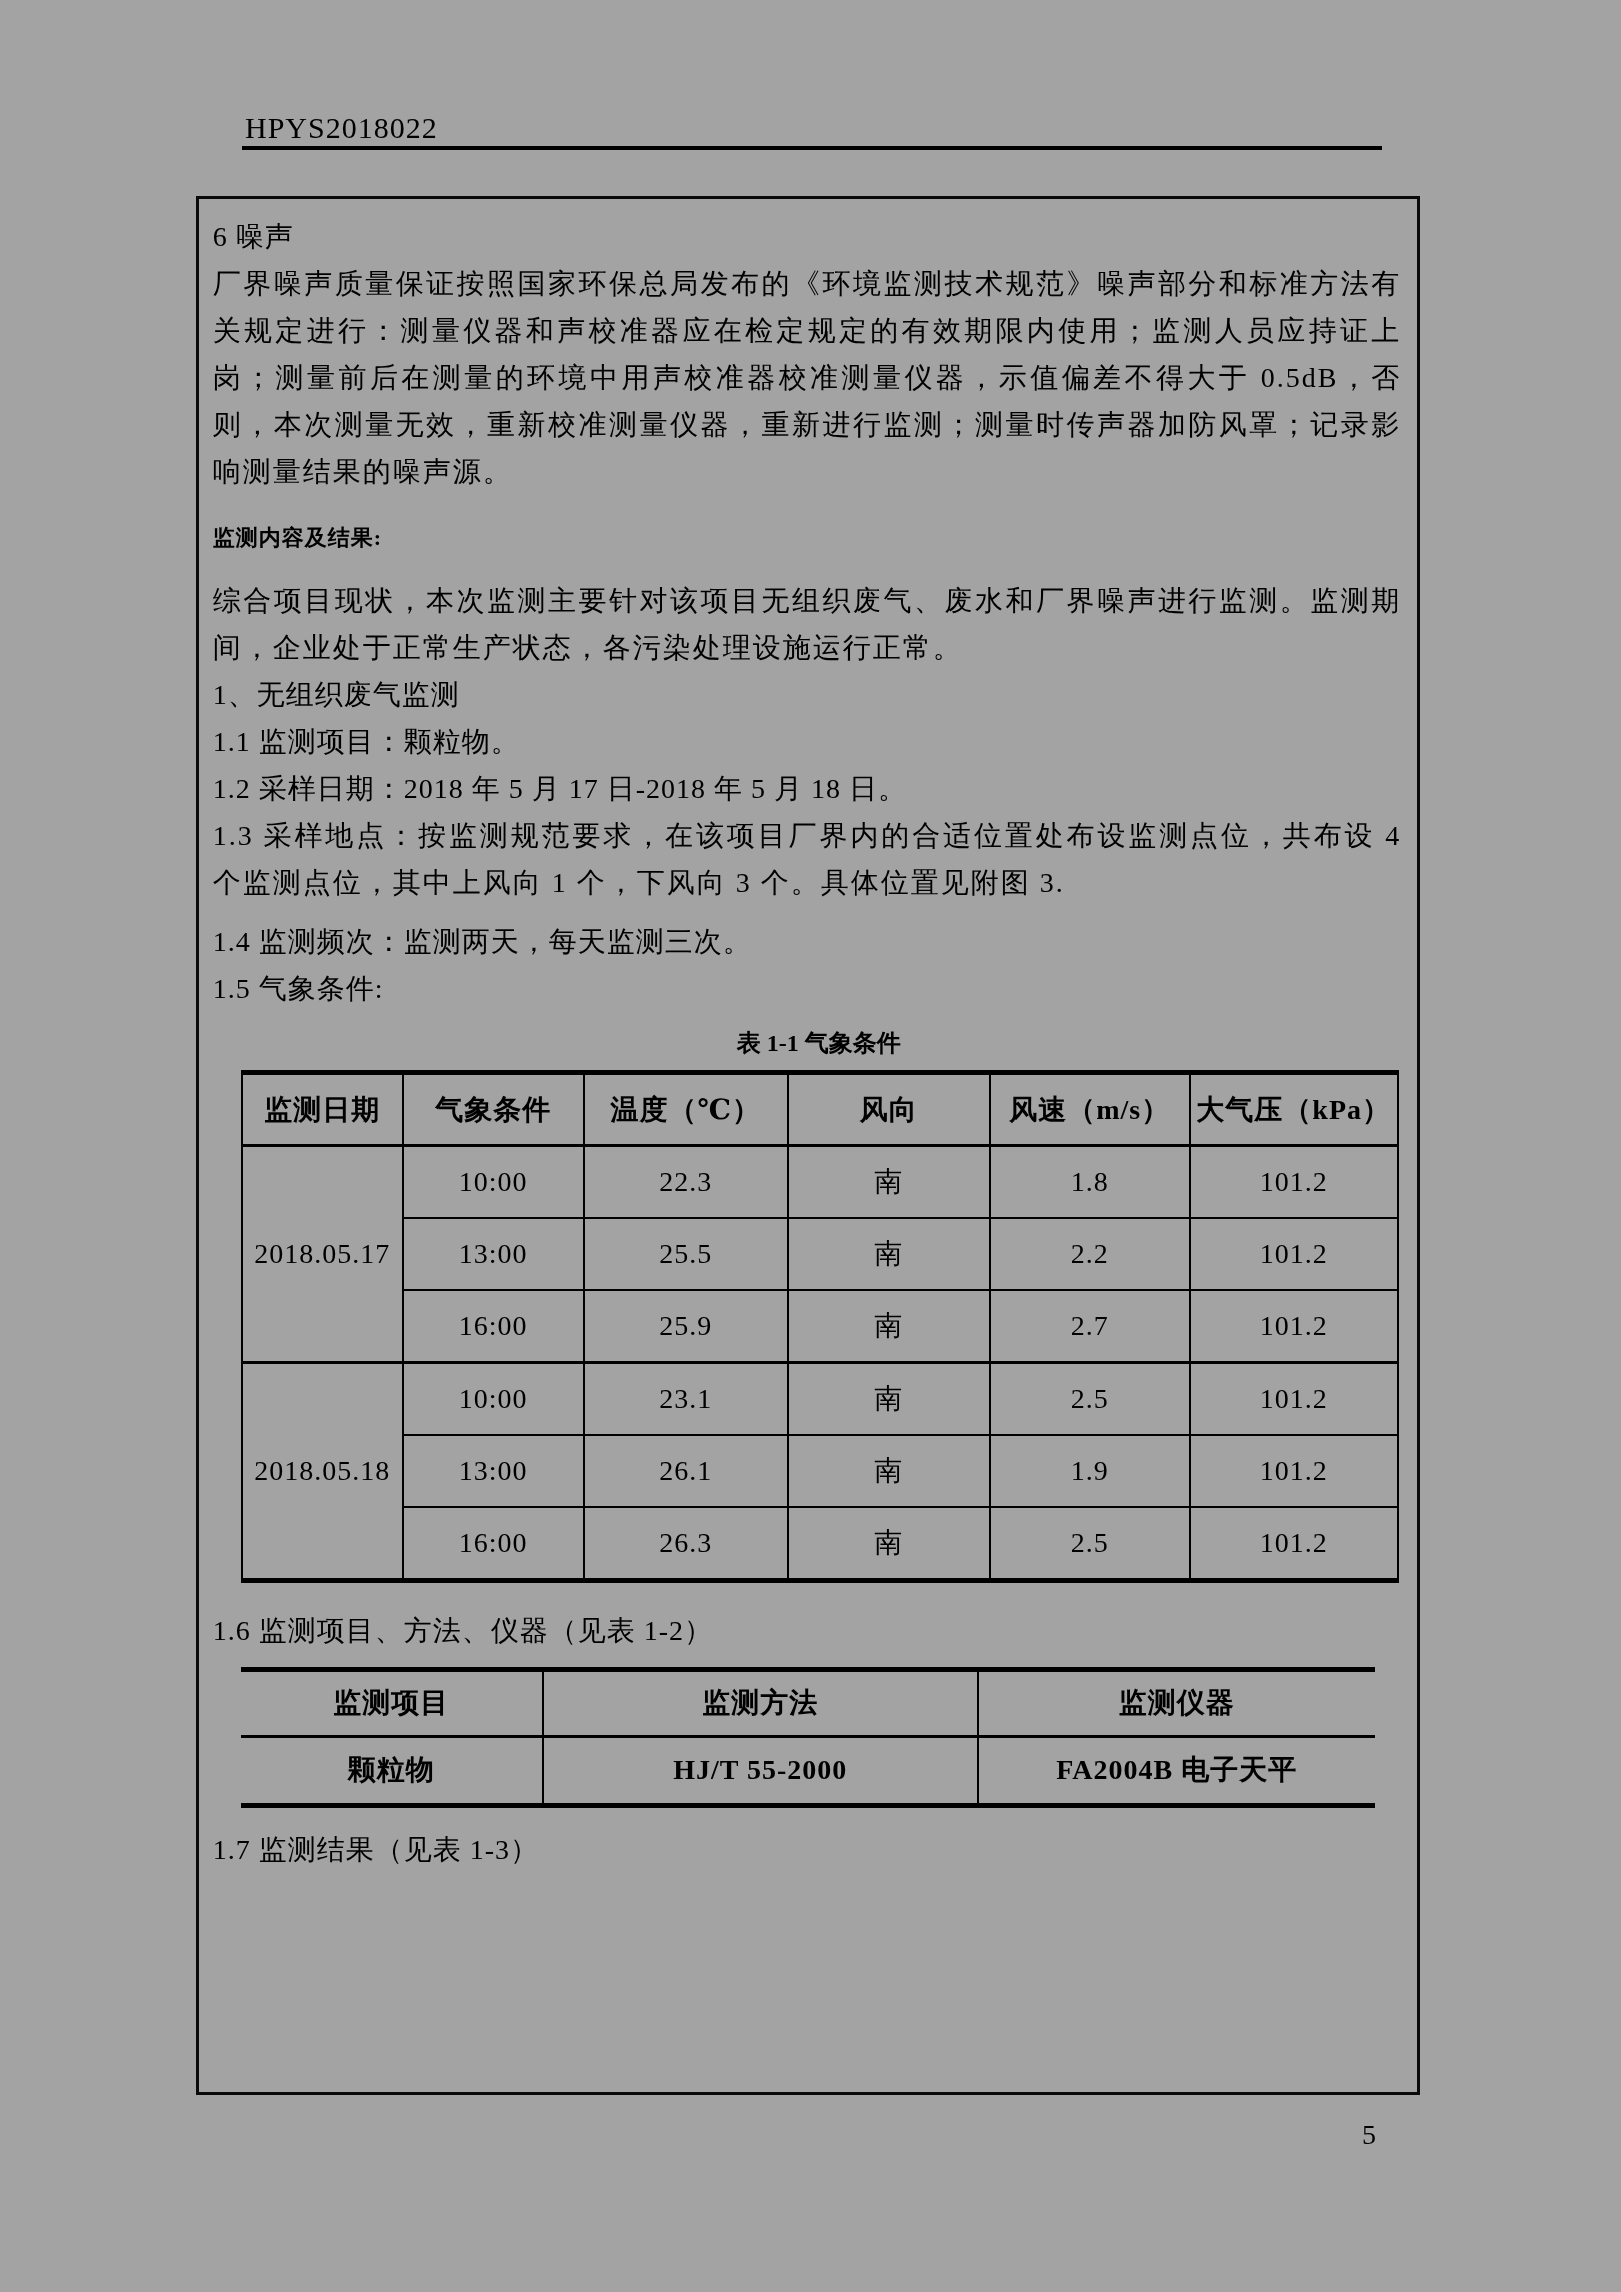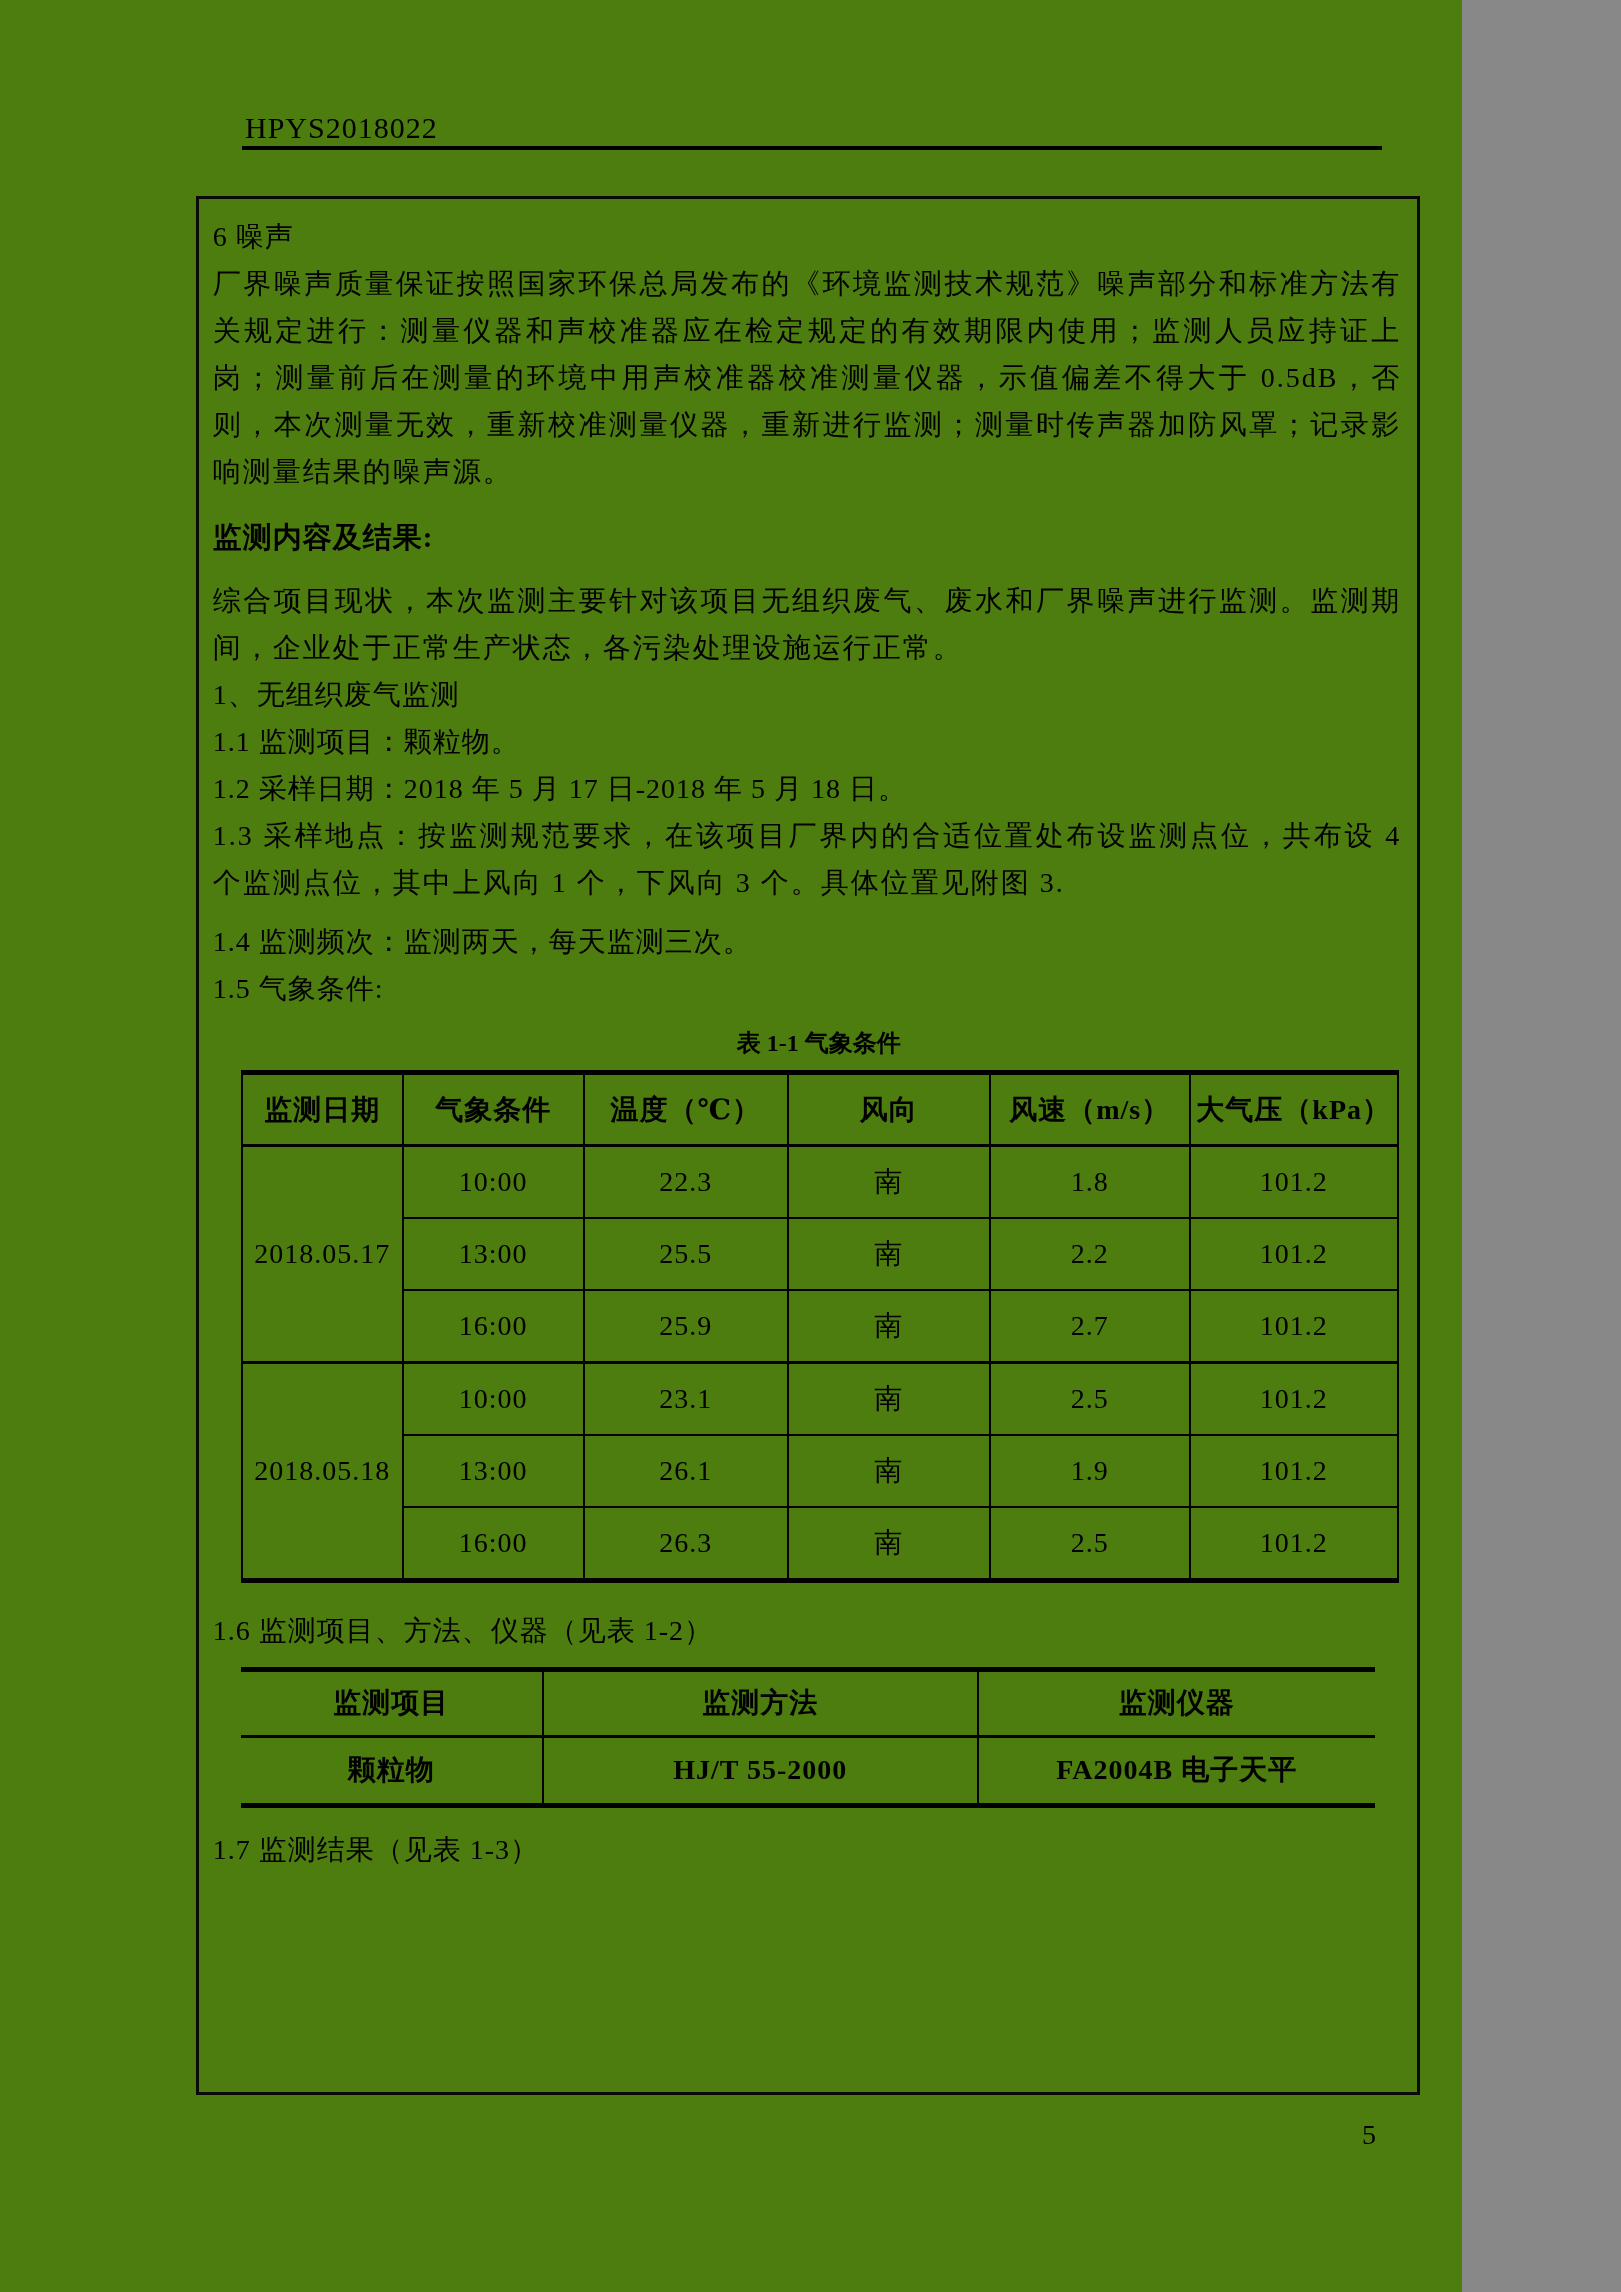--- a/index.html
+++ b/index.html
@@ -1,19 +1,19 @@
 <!DOCTYPE html>
 <html><head>
 <meta charset="utf-8">
 <style>
   html,body{margin:0;padding:0;background:#888;}
   .page{
     position:relative;
-    width:1462px;height:2293px;
-    background:#4d7c0f;
+    width:1621px;height:2293px;
+    background:#a3a3a3;
     font-family:"Liberation Serif","DejaVu Serif",serif;
     color:#000;
     overflow:hidden;
   }
   .doc-code{
     position:absolute;left:245px;top:110px;
     font-size:30px;line-height:35px;letter-spacing:1px;
   }
   .header-rule{
     position:absolute;left:242px;top:146px;
@@ -31,21 +31,21 @@
   }
   .para{
     margin:0;font-size:28px;line-height:47px;letter-spacing:2px;
     text-align:justify;
   }
   .mt20{margin-top:19.6px;}
   .mt16{margin-top:15.7px;}
   .mt12{margin-top:11.8px;}
   .mt24{margin-top:23.5px;}
   .mt18{margin-top:17.6px;}
-  .bold{font-weight:bold;font-size:29px;}
+  .bold{font-weight:bold;font-size:22px;}
   .tbl-title{
     margin:9.8px 0 0 28px;width:1156px;
     text-align:center;font-weight:bold;font-size:24px;line-height:43px;
   }
   .tbl-title.t2w{width:1134px;}
   table{border-collapse:collapse;table-layout:fixed;margin:5.9px 0 0 28px;}
   th,td{
     text-align:center;vertical-align:middle;
     font-size:28px;letter-spacing:1px;padding:0;
   }

